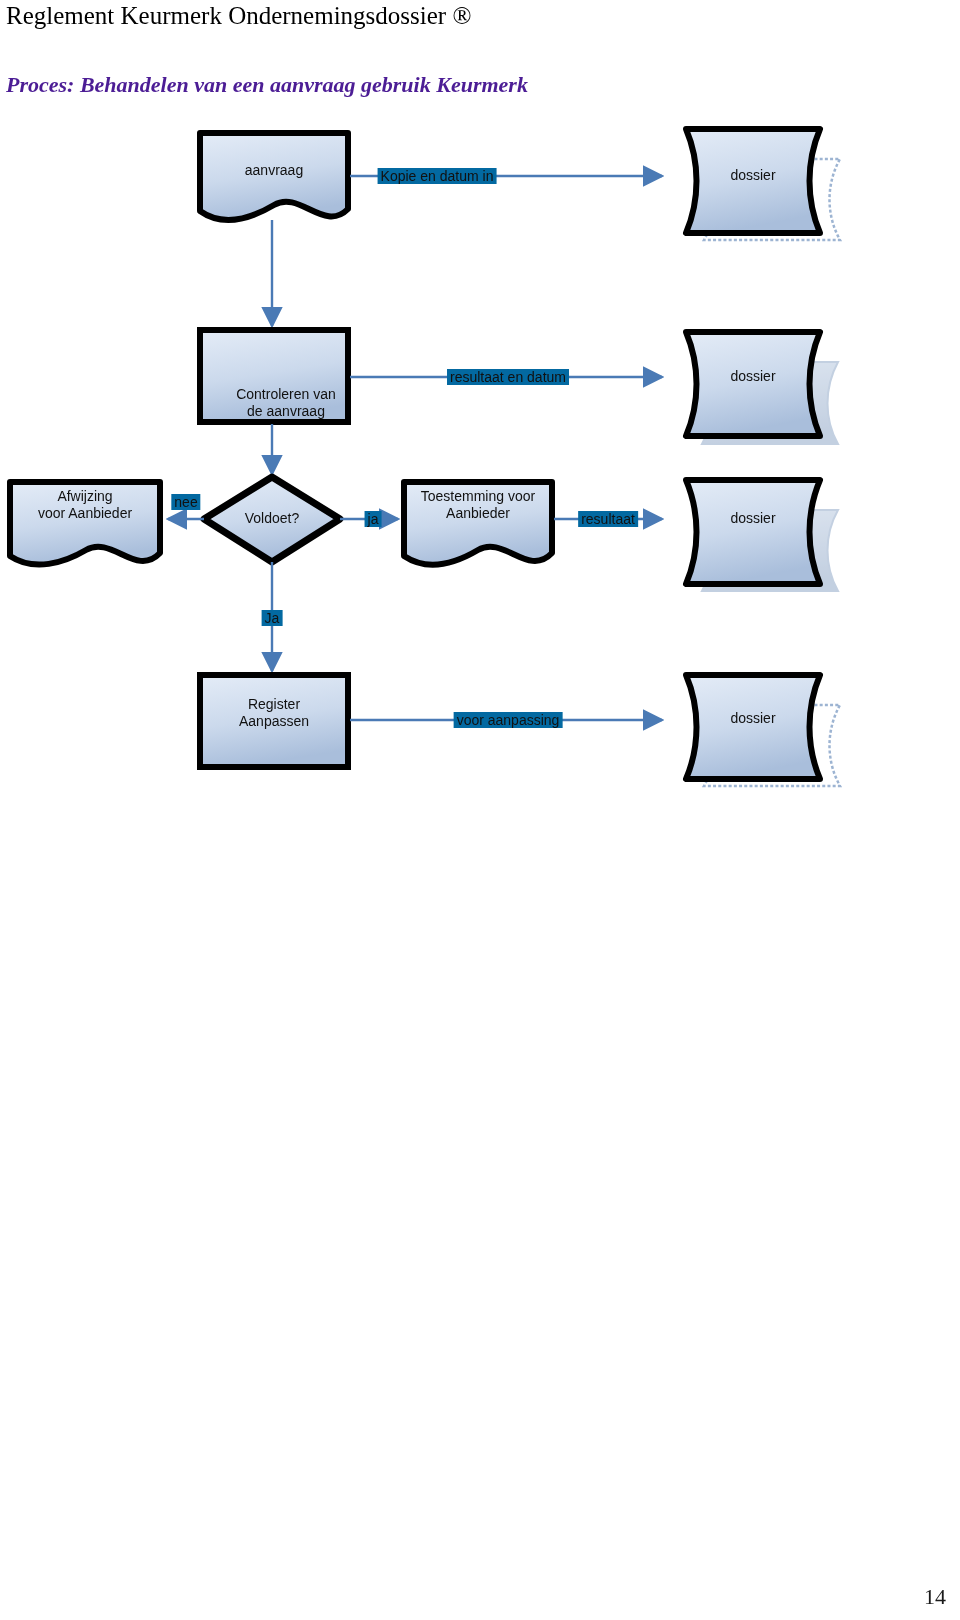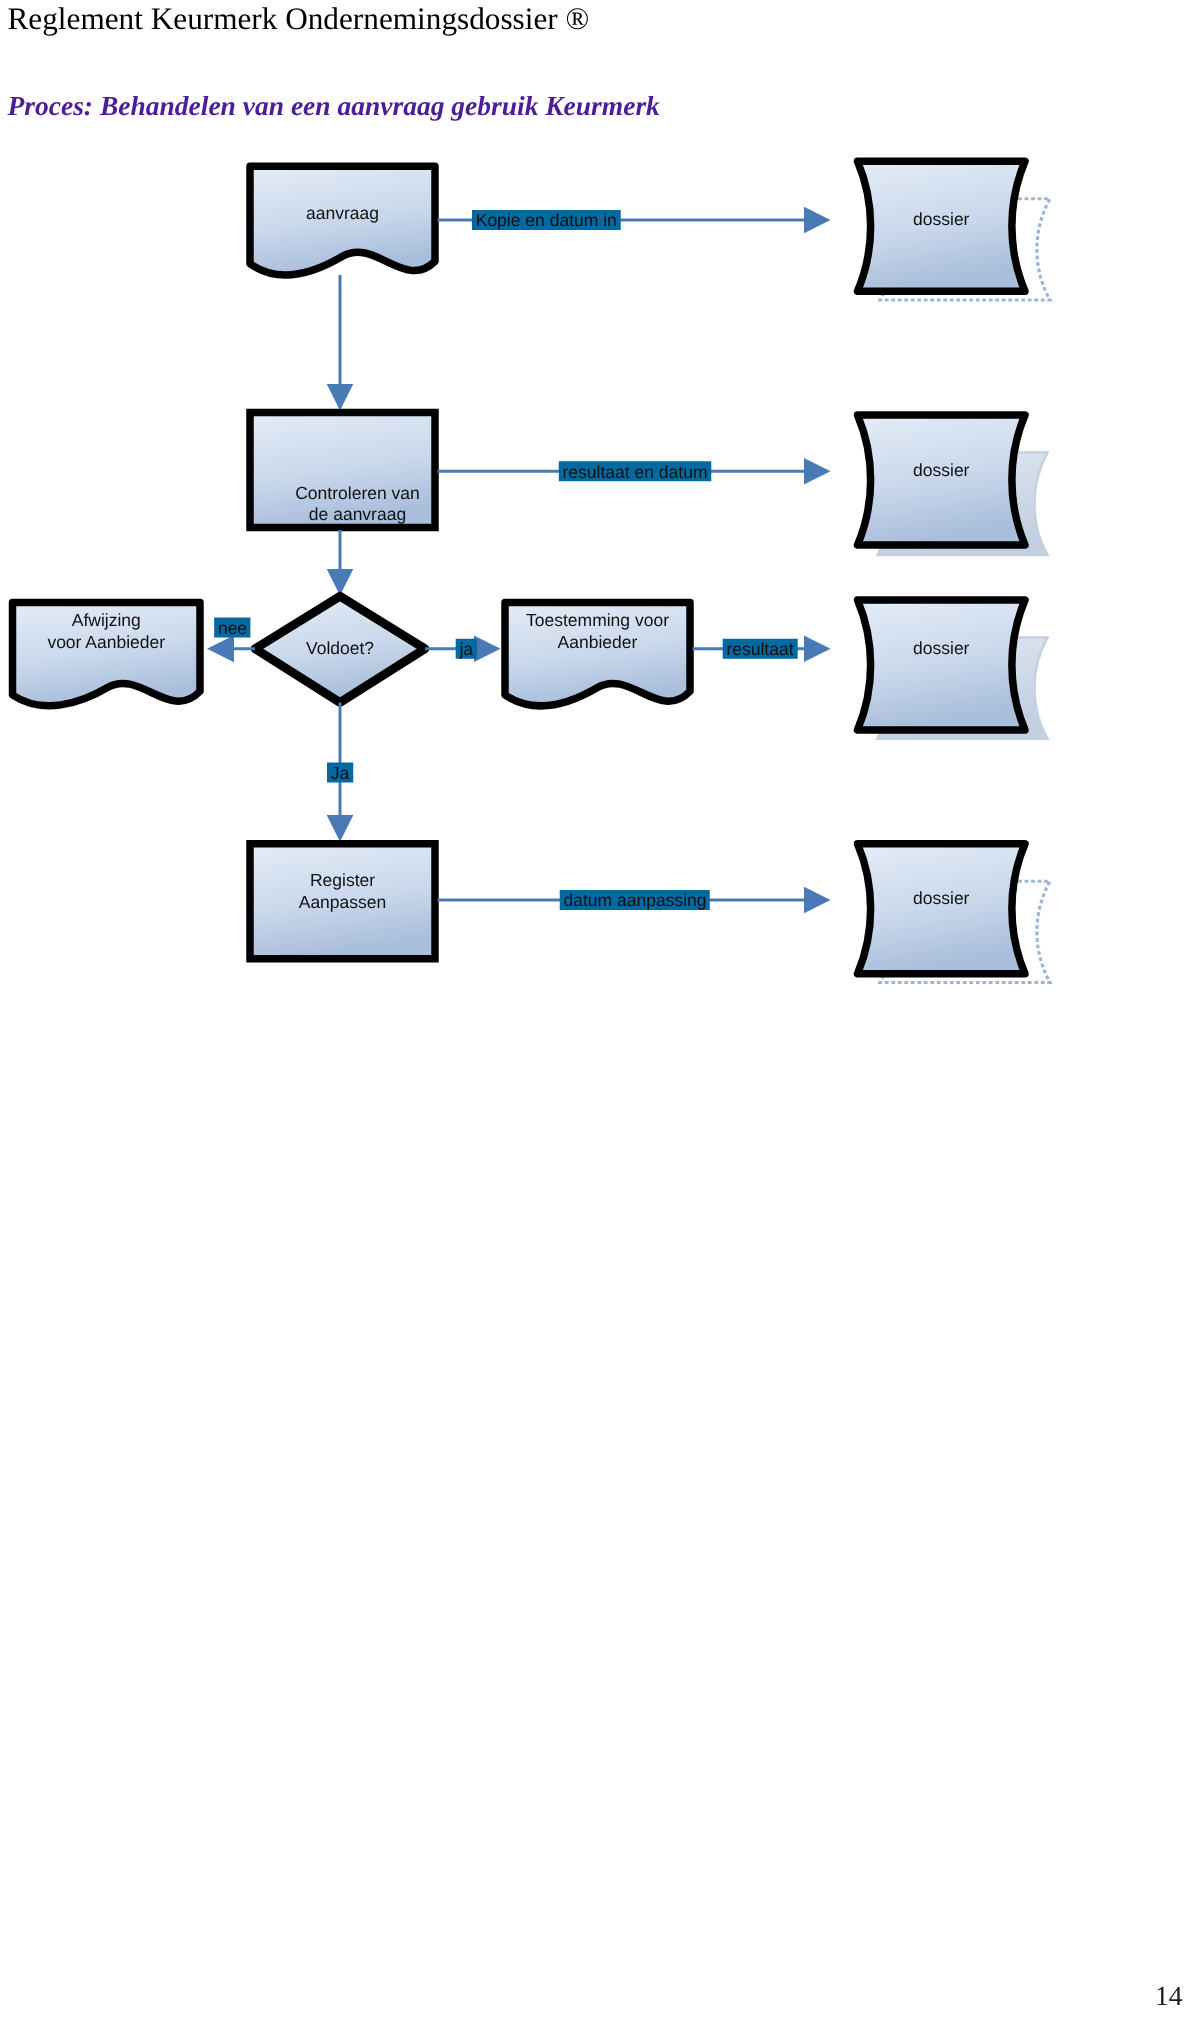--- a/index.html
+++ b/index.html
@@ -235,16 +235,16 @@
   <div class="edge-label" style="left:508px; top:259px; transform:translateX(-50%);">resultaat en datum</div>
 
   <div class="edge-label" style="left:186px; top:384px; transform:translateX(-50%);">nee</div>
 
   <div class="edge-label" style="left:373px; top:401px; transform:translateX(-50%);">ja</div>
 
   <div class="edge-label" style="left:608px; top:401px; transform:translateX(-50%);">resultaat</div>
 
   <div class="edge-label" style="left:272px; top:500px; transform:translateX(-50%);">Ja</div>
 
-  <div class="edge-label" style="left:508px; top:602px; transform:translateX(-50%);">datum aanpassing</div>
+  <div class="edge-label" style="left:508px; top:602px; transform:translateX(-50%);">voor aanpassing</div>
 </div>
 
 <div id="page-number">14</div>
 
 </body></html>

